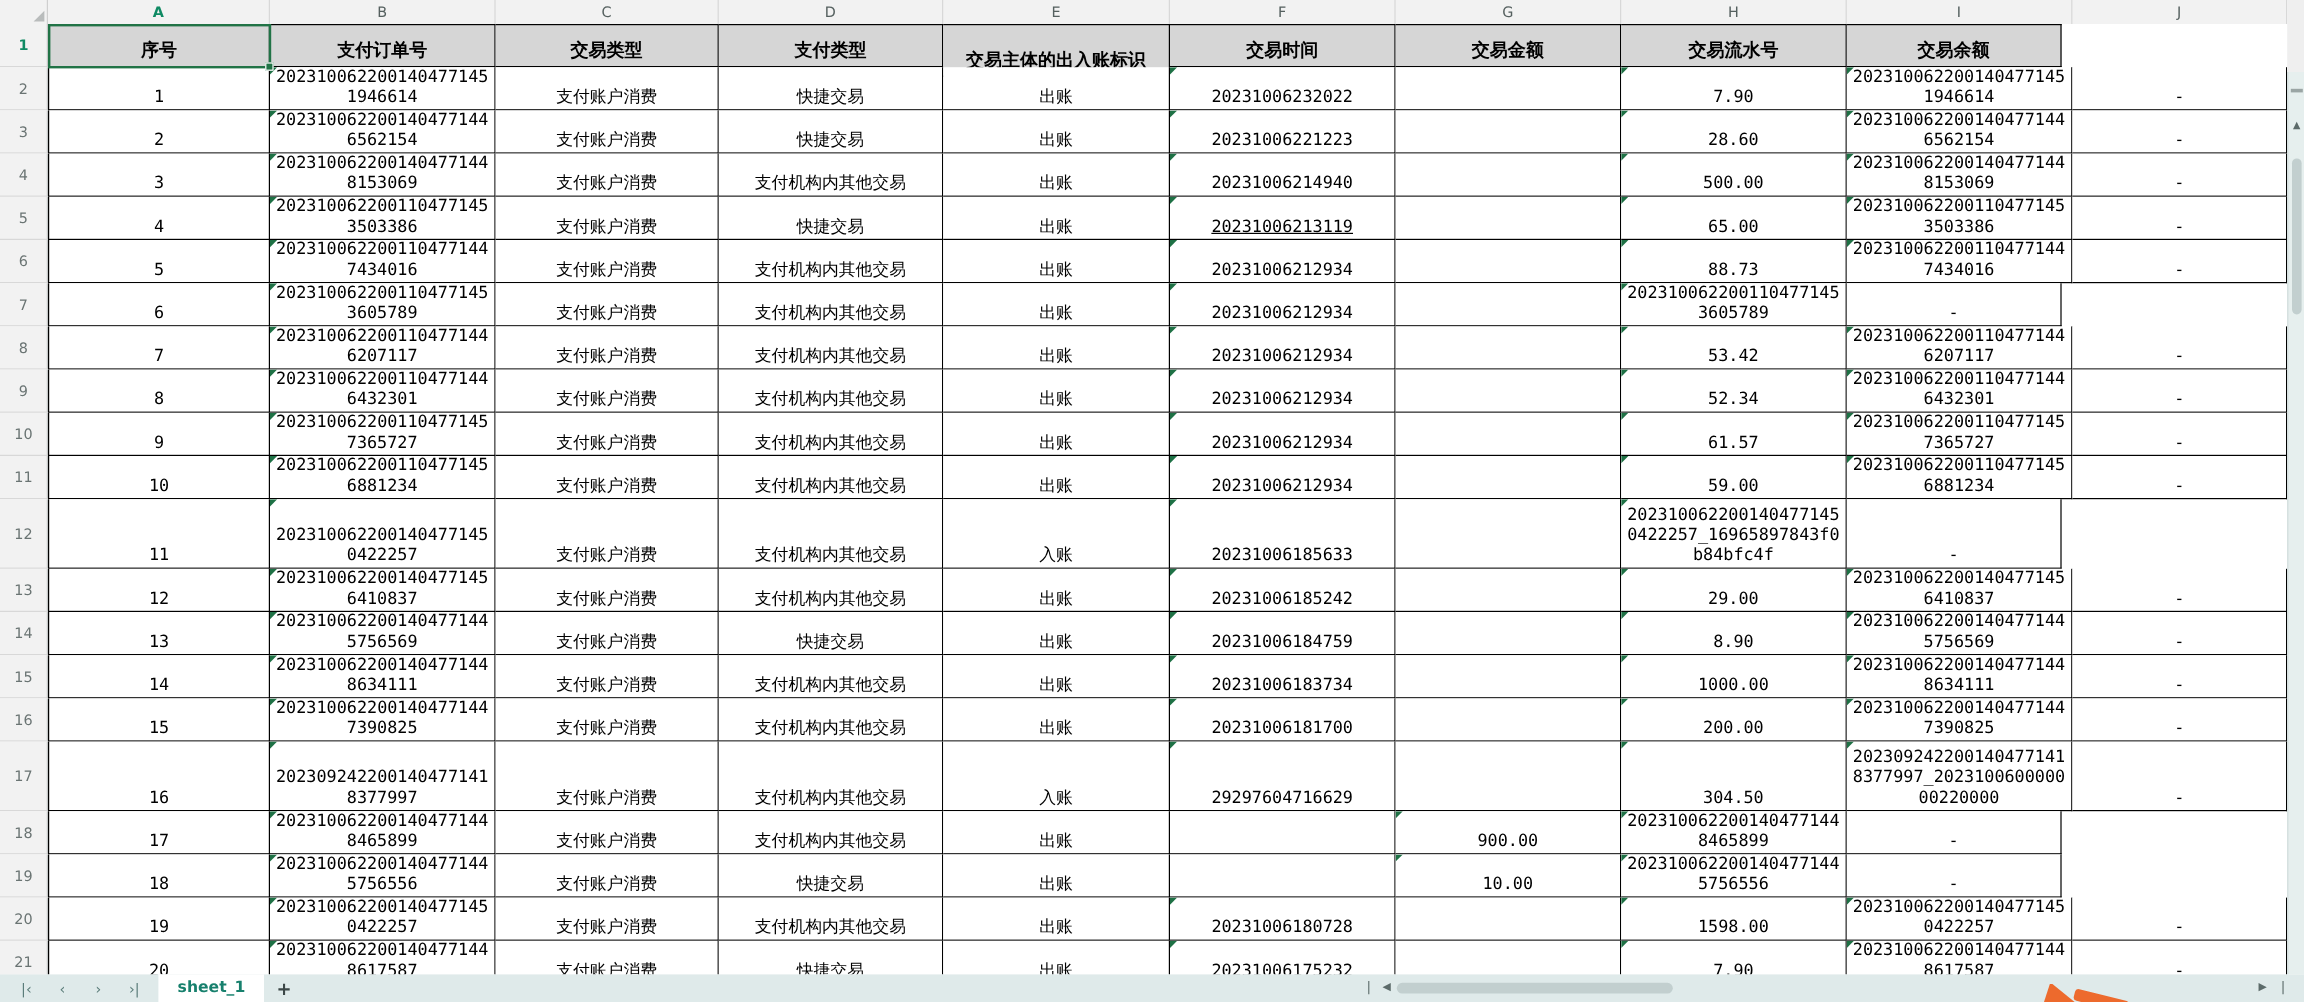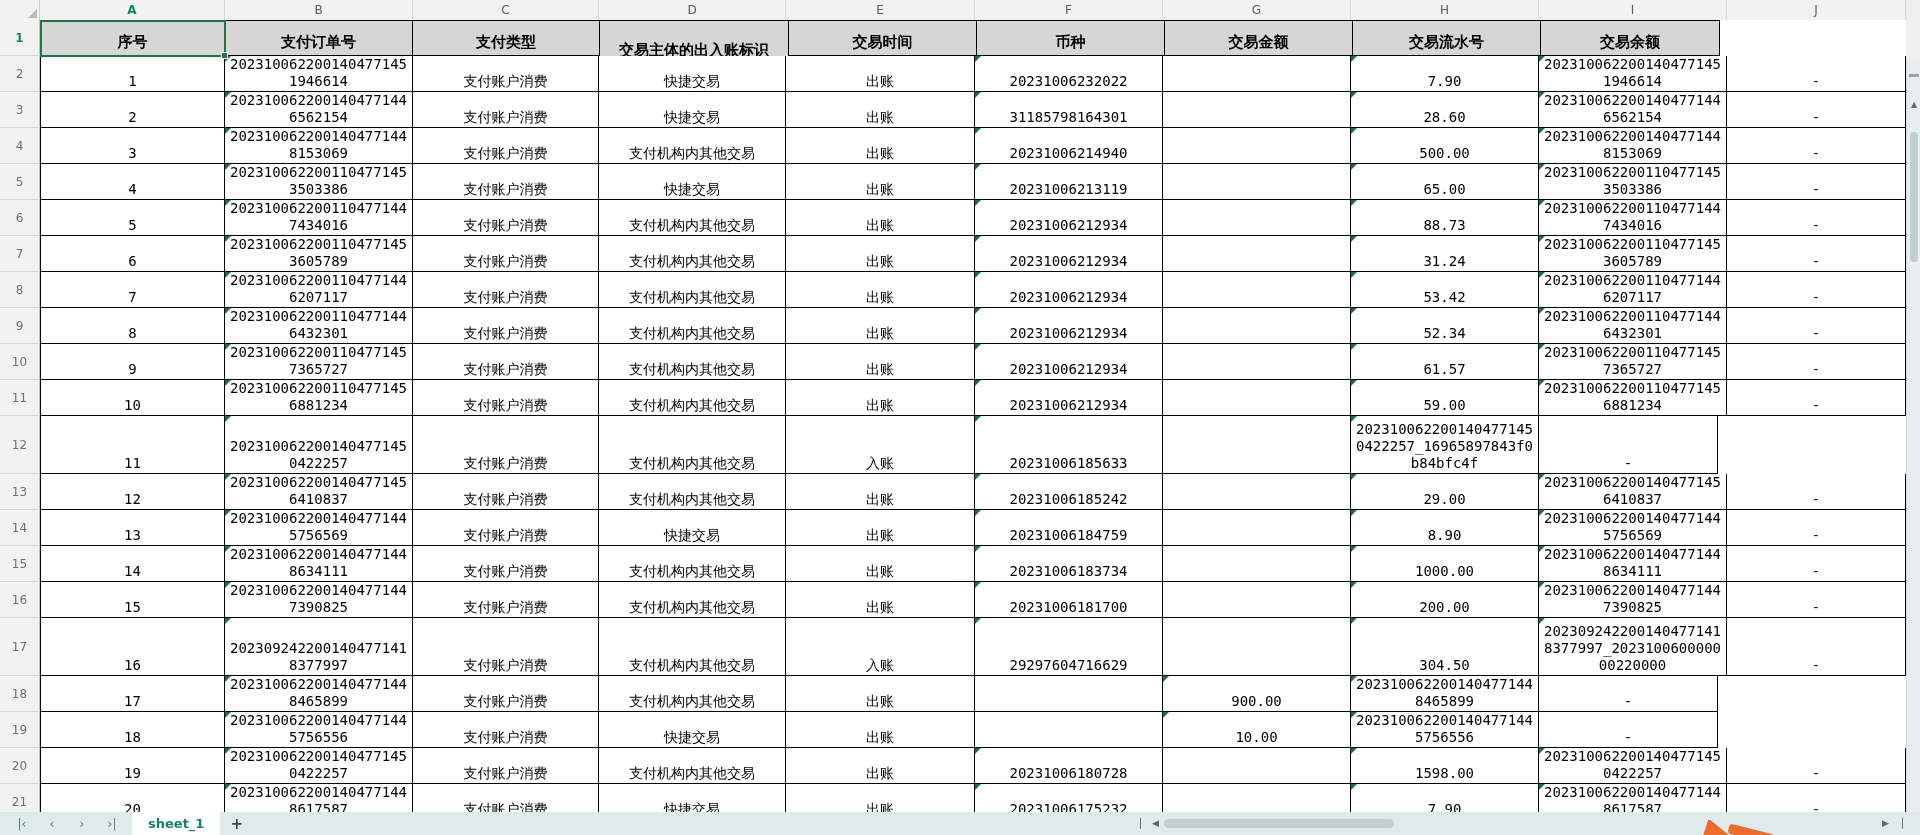--- a/index.html
+++ b/index.html
@@ -101,24 +101,24 @@
       <div class="letter-cell c8">I</div>
       <div class="letter-cell c9">J</div>
     </div>
   <div class="top-right-pad"></div>
 
   <div class="grid-area">
       <div class="srow" style="height: 36px;">
         <div class="gutter-cell selected" style="height: 36px;">1</div>
         <div class="cell c0 first header" style="height: 36px;">序号</div>
         <div class="cell c1 header" style="height: 36px;">支付订单号</div>
+        <div class="cell c2 header" style="height: 36px;">交易类型</div>
         <div class="cell c3 header" style="height: 36px;">支付类型</div>
         <div class="cell c4 header" style="height: 44px;">交易主体的出入账标识</div>
         <div class="cell c5 header" style="height: 36px;">交易时间</div>
-        <div class="cell c6 header" style="height: 36px;">币种</div>
         <div class="cell c7 header" style="height: 36px;">交易金额</div>
         <div class="cell c8 header" style="height: 36px;">交易流水号</div>
         <div class="cell c9 header" style="height: 36px;">交易余额</div>
       </div>
       <div class="srow" style="height: 36px;">
         <div class="gutter-cell" style="height: 36px;">2</div>
         <div class="cell c0 first" style="height: 36px;">1</div>
         <div class="cell c1 flag" style="height: 36px;">2023100622001404771451946614</div>
         <div class="cell c2" style="height: 36px;">支付账户消费</div>
         <div class="cell c3" style="height: 36px;">快捷交易</div>
@@ -129,21 +129,21 @@
         <div class="cell c8 flag" style="height: 36px;">2023100622001404771451946614</div>
         <div class="cell c9" style="height: 36px;">-</div>
       </div>
       <div class="srow" style="height: 36px;">
         <div class="gutter-cell" style="height: 36px;">3</div>
         <div class="cell c0 first" style="height: 36px;">2</div>
         <div class="cell c1 flag" style="height: 36px;">2023100622001404771446562154</div>
         <div class="cell c2" style="height: 36px;">支付账户消费</div>
         <div class="cell c3" style="height: 36px;">快捷交易</div>
         <div class="cell c4" style="height: 36px;">出账</div>
-        <div class="cell c5 flag" style="height: 36px;">31185798164301</div>
+        <div class="cell c5 flag" style="height: 36px;">20231006221223</div>
         <div class="cell c6" style="height: 36px;"></div>
         <div class="cell c7 flag" style="height: 36px;">28.60</div>
         <div class="cell c8 flag" style="height: 36px;">2023100622001404771446562154</div>
         <div class="cell c9" style="height: 36px;">-</div>
       </div>
       <div class="srow" style="height: 36px;">
         <div class="gutter-cell" style="height: 36px;">4</div>
         <div class="cell c0 first" style="height: 36px;">3</div>
         <div class="cell c1 flag" style="height: 36px;">2023100622001404771448153069</div>
         <div class="cell c2" style="height: 36px;">支付账户消费</div>
@@ -155,21 +155,21 @@
         <div class="cell c8 flag" style="height: 36px;">2023100622001404771448153069</div>
         <div class="cell c9" style="height: 36px;">-</div>
       </div>
       <div class="srow" style="height: 36px;">
         <div class="gutter-cell" style="height: 36px;">5</div>
         <div class="cell c0 first" style="height: 36px;">4</div>
         <div class="cell c1 flag" style="height: 36px;">2023100622001104771453503386</div>
         <div class="cell c2" style="height: 36px;">支付账户消费</div>
         <div class="cell c3" style="height: 36px;">快捷交易</div>
         <div class="cell c4" style="height: 36px;">出账</div>
-        <div class="cell c5 flag" style="height: 36px;">20231006213119</div>
+        <div class="cell c5 flag" style="height: 36px; text-decoration: underline;">20231006213119</div>
         <div class="cell c6" style="height: 36px;"></div>
         <div class="cell c7 flag" style="height: 36px;">65.00</div>
         <div class="cell c8 flag" style="height: 36px;">2023100622001104771453503386</div>
         <div class="cell c9" style="height: 36px;">-</div>
       </div>
       <div class="srow" style="height: 36px;">
         <div class="gutter-cell" style="height: 36px;">6</div>
         <div class="cell c0 first" style="height: 36px;">5</div>
         <div class="cell c1 flag" style="height: 36px;">2023100622001104771447434016</div>
         <div class="cell c2" style="height: 36px;">支付账户消费</div>
@@ -183,21 +183,20 @@
       </div>
       <div class="srow" style="height: 36px;">
         <div class="gutter-cell" style="height: 36px;">7</div>
         <div class="cell c0 first" style="height: 36px;">6</div>
         <div class="cell c1 flag" style="height: 36px;">2023100622001104771453605789</div>
         <div class="cell c2" style="height: 36px;">支付账户消费</div>
         <div class="cell c3" style="height: 36px;">支付机构内其他交易</div>
         <div class="cell c4" style="height: 36px;">出账</div>
         <div class="cell c5 flag" style="height: 36px;">20231006212934</div>
         <div class="cell c6" style="height: 36px;"></div>
-        <div class="cell c7 flag" style="height: 36px;">31.24</div>
         <div class="cell c8 flag" style="height: 36px;">2023100622001104771453605789</div>
         <div class="cell c9" style="height: 36px;">-</div>
       </div>
       <div class="srow" style="height: 36px;">
         <div class="gutter-cell" style="height: 36px;">8</div>
         <div class="cell c0 first" style="height: 36px;">7</div>
         <div class="cell c1 flag" style="height: 36px;">2023100622001104771446207117</div>
         <div class="cell c2" style="height: 36px;">支付账户消费</div>
         <div class="cell c3" style="height: 36px;">支付机构内其他交易</div>
         <div class="cell c4" style="height: 36px;">出账</div>

